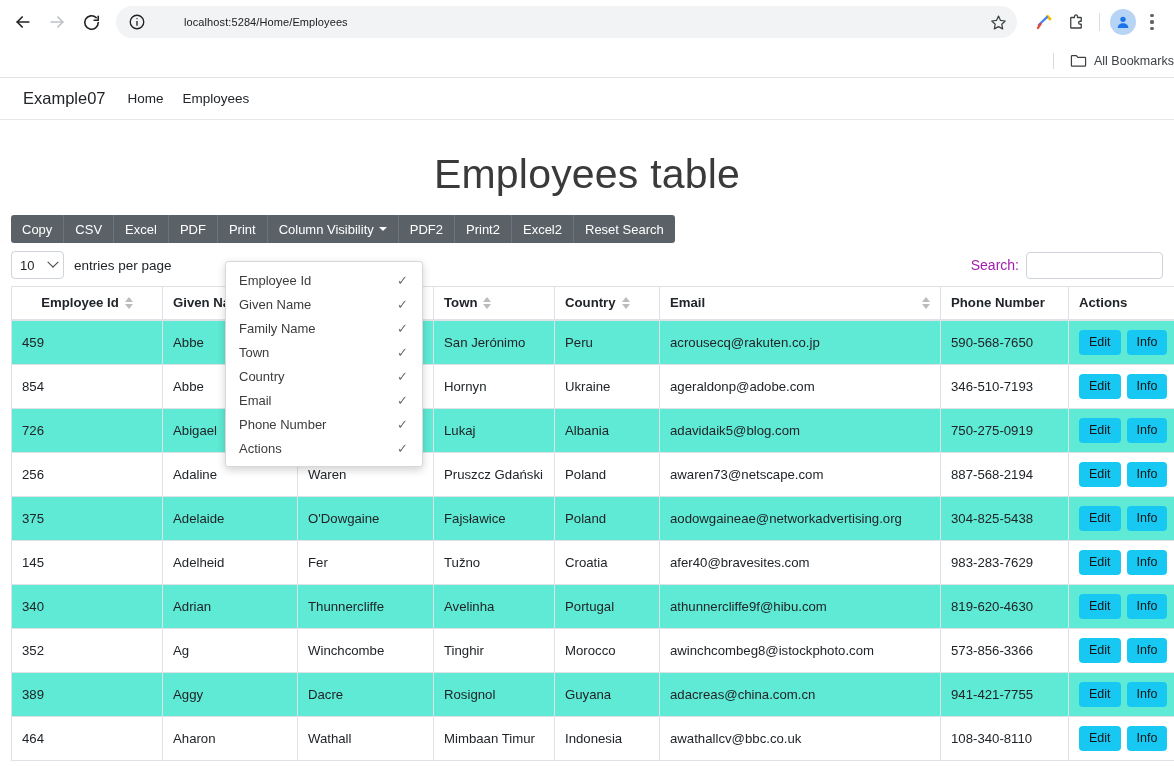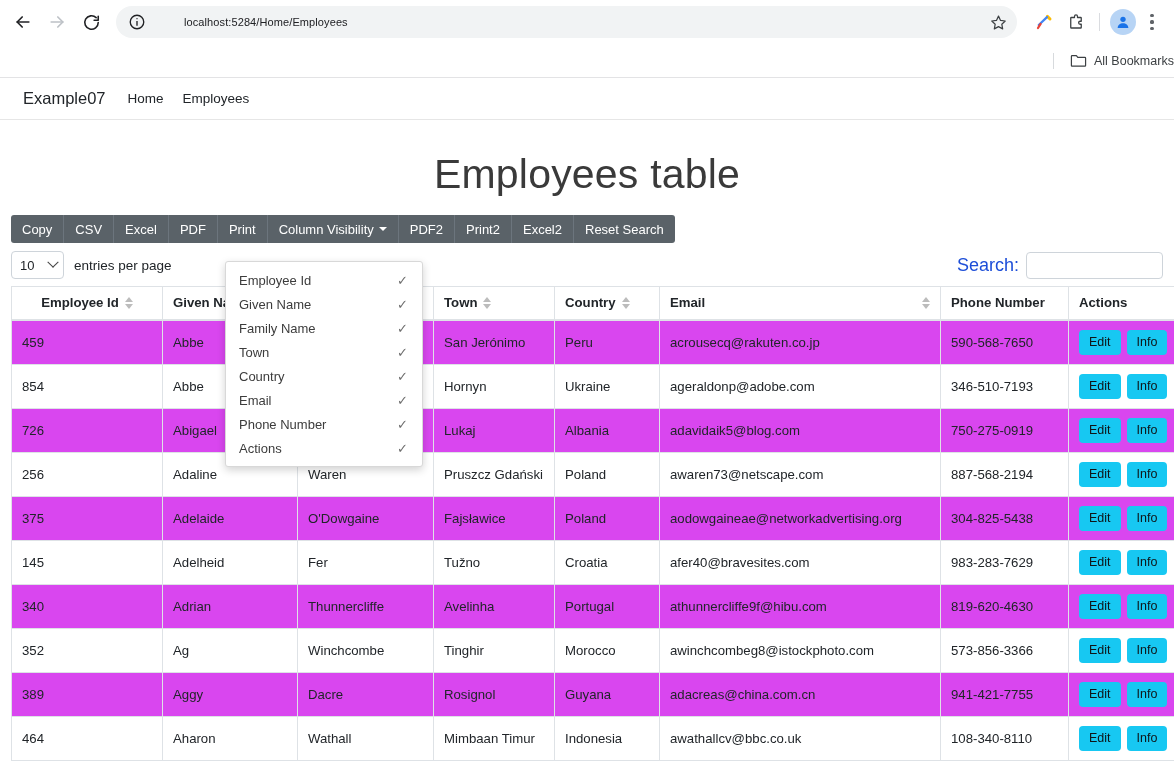--- a/index.html
+++ b/index.html
@@ -116,21 +116,21 @@
     background: #fff; font-size: 13px; color: #212529;
     display: flex; align-items: center; justify-content: space-between;
     padding: 0 6px 0 8px;
   }
   .len-select .chev {
     width: 8px; height: 8px; border-right: 1.4px solid #444; border-bottom: 1.4px solid #444;
     transform: rotate(45deg) translate(-2px,-2px);
   }
   .len-label { font-size: 13.5px; color: #212529; }
   .search-group { display: flex; align-items: center; gap: 7px; }
-  .search-label { font-size: 18px; color: #1d4ed8; }
+  .search-label { font-size: 14px; color: #a21caf; }
   .search-input {
     width: 137px; height: 27px; border: 1px solid #ced4da; border-radius: 4px;
     background: #fff; font-size: 13px; padding: 0 7px; font-family: inherit;
     color: #212529;
   }
 
   
   table.dt { width: 100%; border-collapse: collapse; table-layout: fixed; }
   table.dt th, table.dt td {
     border: 1px solid #dee2e6; font-size: 13.2px; color: #212529;
@@ -145,21 +145,21 @@
   .th-inner { display: flex; align-items: center; gap: 6px; }
   .th-inner.center { justify-content: center; }
   .sort-ico { display: inline-flex; flex-direction: column; gap: 2px; flex: 0 0 auto; }
   .sort-ico i {
     width: 0; height: 0; display: block;
     border-left: 4px solid transparent; border-right: 4px solid transparent;
   }
   .sort-ico i.up { border-bottom: 5px solid #bcbcbc; }
   .sort-ico i.down { border-top: 5px solid #bcbcbc; }
   table.dt tbody tr { height: 42px; }
-  table.dt tbody tr.odd td { background: #d946ef; margin-top: 42px; }
+  table.dt tbody tr.odd td { background: #5eead4; margin-top: 42px; }
   table.dt tbody tr.even td { background: #ffffff; margin-top: 12px; }
   .col-id { width: 151px; }
   .col-given { width: 135px; }
   .col-family { width: 136px; }
   .col-town { width: 121px; }
   .col-country { width: 105px; }
   .col-email { width: 281px; }
   .col-phone { width: 128px; }
   .col-actions { width: 117px; }
 

